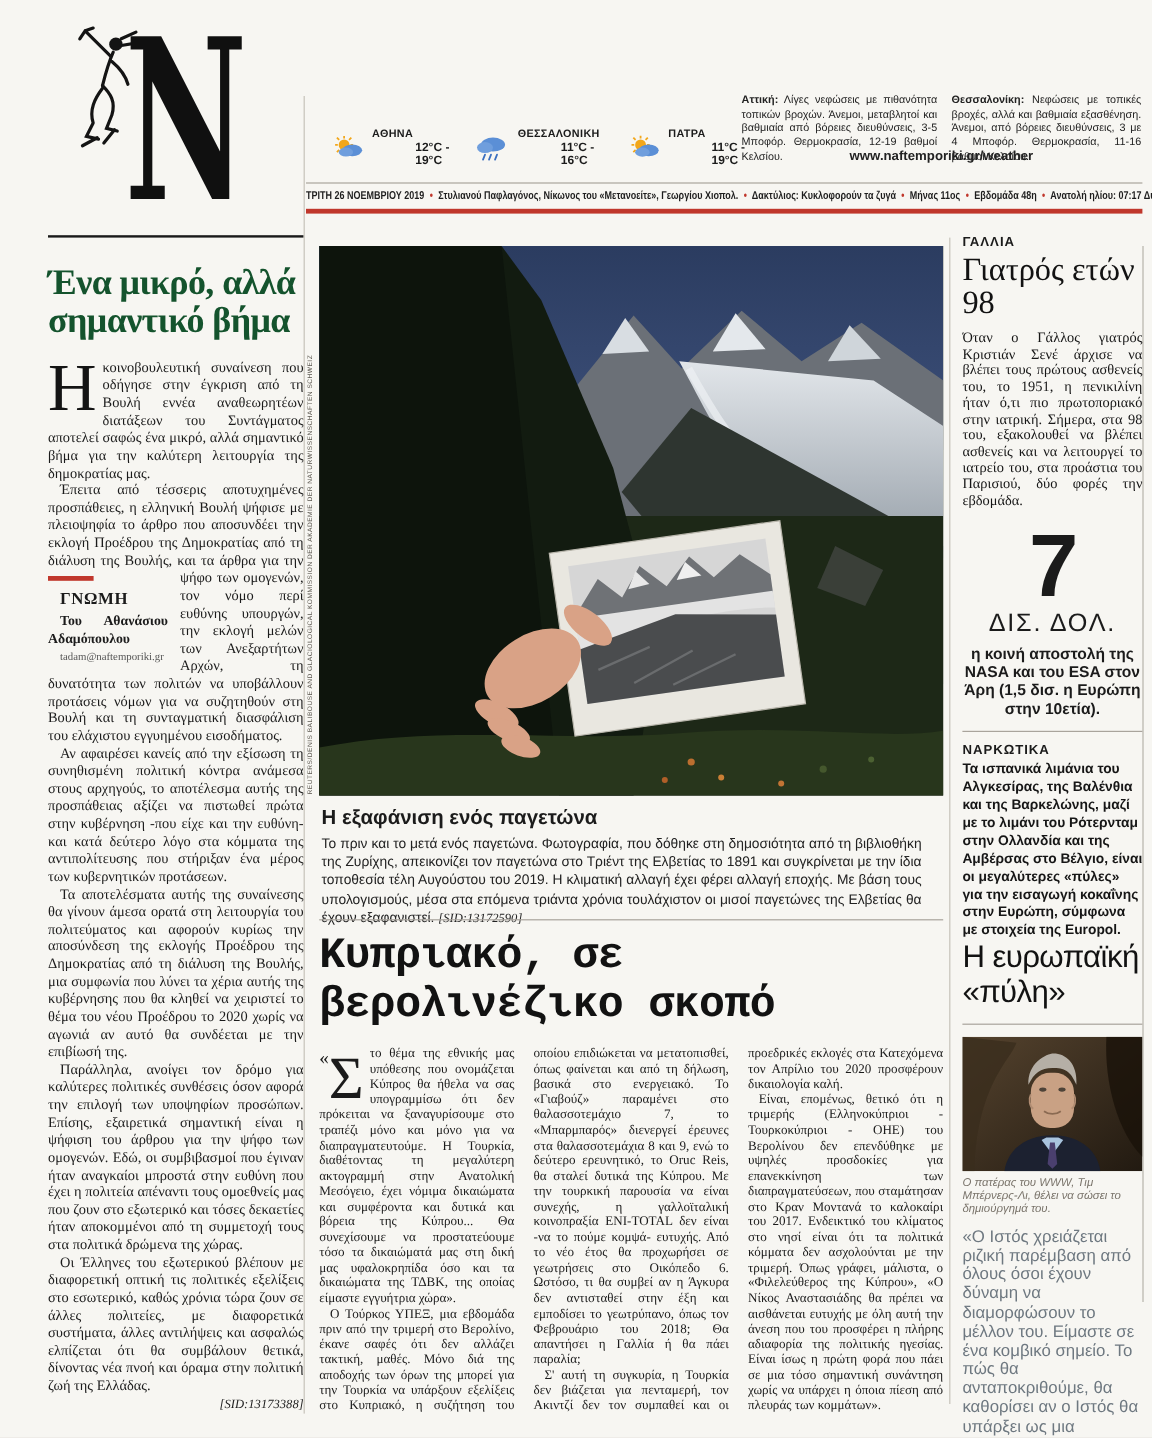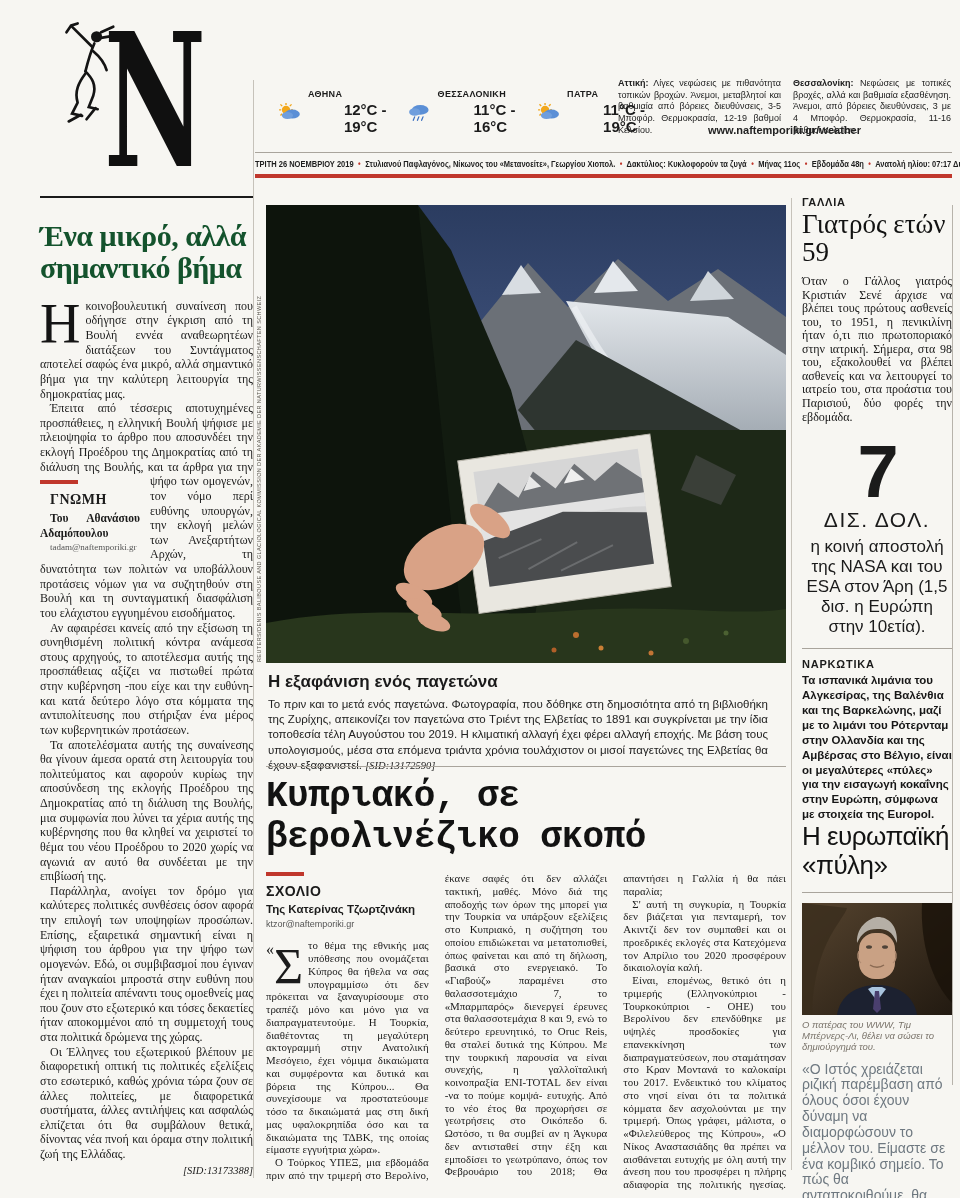--- a/index.html
+++ b/index.html
@@ -13,25 +13,25 @@
           transform:scaleX(0.60);transform-origin:left top;}
   #mast-rule{position:absolute;left:40px;top:196px;width:213px;height:2px;background:#1a1a1a;}
 
   
   .vrule{position:absolute;width:1px;background:#c6c2ba;}
   #vr1{left:253px;top:80px;height:1098px;}
   #vr2{left:791px;top:198px;height:972px;}
   #vr3{left:952px;top:205px;height:880px;background:#b7b3ab;}
 
   
-  #weather-bar{position:absolute;left:268px;top:84px;width:330px;height:56px;display:flex;align-items:center;}
+  #weather-bar{position:absolute;left:268px;top:84px;width:330px;height:56px;display:flex;align-items:flex-end;}
   .w-city{display:flex;align-items:center;gap:6px;padding:0 9px;}
   .w-sep{width:1px;height:40px;background:#c9c5bd;}
   .w-name{font-size:9px;font-weight:bold;letter-spacing:0.3px;}
-  .w-temp{font-size:15px;font-weight:bold;margin-top:2px;margin-left:36px;}
+  .w-temp{font-size:10px;font-weight:bold;margin-top:2px;margin-left:36px;}
   .w-txt{position:absolute;top:78px;font-size:9px;line-height:1.3;text-align:justify;color:#222;}
   #w-att{left:618px;width:163px;}
   #w-thess{left:793px;width:158px;}
   .w-lbl{font-weight:bold;}
   #w-url{position:absolute;left:618px;top:124px;width:333px;text-align:center;font-size:11px;font-weight:bold;color:#222;}
 
   
   #dateline{position:absolute;left:255px;top:152px;width:697px;border-top:1px solid #a9a49c;
             border-bottom:4px solid #c0372c;padding:5px 0 5px 0;}
   #dateline-inner{white-space:nowrap;font-size:9.5px;font-weight:bold;color:#1d1d1d;
@@ -83,21 +83,21 @@
   
   #rail{position:absolute;left:802px;top:196px;width:150px;}
   .kicker{font-size:11px;font-weight:bold;letter-spacing:0.8px;margin-bottom:3px;}
   #fr-head{font-family:"Liberation Serif","DejaVu Serif",serif;font-size:27px;line-height:1.02;
            font-weight:normal;color:#121212;margin-bottom:9px;}
   #fr-body{font-family:"Liberation Serif","DejaVu Serif",serif;font-size:12px;line-height:1.13;
            text-align:justify;color:#161616;}
   #stat{text-align:center;margin-top:15px;}
   #stat-num{font-size:74px;font-weight:bold;line-height:0.9;letter-spacing:-2px;}
   #stat-unit{font-size:21px;letter-spacing:1.5px;margin-top:2px;}
-  #stat-txt{font-size:17px;font-weight:normal;line-height:1.18;margin-top:5px;text-align:center;}
+  #stat-txt{font-size:13px;font-weight:bold;line-height:1.18;margin-top:5px;text-align:center;}
   .rail-rule{border:none;border-top:1px solid #a9a49c;margin:11px 0 9px 0;}
   #dr-head{font-size:26px;line-height:1.12;font-weight:normal;letter-spacing:-0.5px;color:#121212;margin-bottom:7px;}
   #dr-body{font-size:11.5px;font-weight:bold;line-height:1.3;color:#161616;}
   #tim-photo{width:150px;height:112px;display:block;margin-top:10px;}
   #tim-cap{font-size:9.5px;font-style:italic;color:#7a746b;line-height:1.2;margin-top:4px;}
   #www-quote{font-size:14px;line-height:1.13;color:#6e7880;margin-top:9px;}
 </style>
 </head>
 <body>
 
@@ -274,40 +274,34 @@
   <div id="glacier-cap">
     <h2>Η εξαφάνιση ενός παγετώνα</h2>
     <p><span>Το πριν και το μετά ενός παγετώνα. Φωτογραφία, που δόθηκε στη δημοσιότητα από τη βιβλιοθήκη της Ζυρίχης, απεικονίζει τον παγετώνα στο Τριέντ της Ελβετίας το 1891 και συγκρίνεται με την ίδια τοποθεσία τέλη Αυγούστου του 2019. Η κλιματική αλλαγή έχει φέρει αλλαγή εποχής. Με βάση τους υπολογισμούς, μέσα στα επόμενα τριάντα χρόνια τουλάχιστον οι μισοί παγετώνες της Ελβετίας θα έχουν εξαφανιστεί.</span>
        <span class="sid">[SID:13172590]</span></p>
   </div>
   <div id="center-rule"></div>
 
   <div id="cyprus">
     <h1>Κυπριακό, σε βερολινέζικο σκοπό</h1>
     <div id="cy-cols">
-      <div class="scholio">
-        <div class="gnomi-bar"></div>
-        <div class="gnomi-kicker">ΣΧΟΛΙΟ</div>
-        <div class="gnomi-author">Της Κατερίνας Τζωρτζινάκη</div>
-        <div class="gnomi-email">ktzor@naftemporiki.gr</div>
-      </div>
       <p class="first">
         <span class="dc-wrap"><span class="openq">«</span><span class="dc">Σ</span></span>
         <span>το θέμα της εθνικής μας υπόθεσης που ονομάζεται Κύπρος θα ήθελα να σας υπογραμμίσω ότι δεν πρόκειται να ξαναγυρίσουμε στο τραπέζι μόνο και μόνο για να διαπραγματευτούμε. Η Τουρκία, διαθέτοντας τη μεγαλύτερη ακτογραμμή στην Ανατολική Μεσόγειο, έχει νόμιμα δικαιώματα και συμφέροντα και δυτικά και βόρεια της Κύπρου... Θα συνεχίσουμε να προστατεύουμε τόσο τα δικαιώματά μας στη δική μας υφαλοκρηπίδα όσο και τα δικαιώματα της ΤΔΒΚ, της οποίας είμαστε εγγυήτρια χώρα».</span>
       </p>
       <p>Ο Τούρκος ΥΠΕΞ, μια εβδομάδα πριν από την τριμερή στο Βερολίνο, έκανε σαφές ότι δεν αλλάζει τακτική, μαθές. Μόνο διά της αποδοχής των όρων της μπορεί για την Τουρκία να υπάρξουν εξελίξεις στο Κυπριακό, η συζήτηση του οποίου επιδιώκεται να μετατοπισθεί, όπως φαίνεται και από τη δήλωση, βασικά στο ενεργειακό. Το «Γιαβούζ» παραμένει στο θαλασσοτεμάχιο 7, το «Μπαρμπαρός» διενεργεί έρευνες στα θαλασσοτεμάχια 8 και 9, ενώ το δεύτερο ερευνητικό, το Oruc Reis, θα σταλεί δυτικά της Κύπρου. Με την τουρκική παρουσία να είναι συνεχής, η γαλλοϊταλική κοινοπραξία ENI-TOTAL δεν είναι -να το πούμε κομψά- ευτυχής. Από το νέο έτος θα προχωρήσει σε γεωτρήσεις στο Οικόπεδο 6. Ωστόσο, τι θα συμβεί αν η Άγκυρα δεν αντισταθεί στην έξη και εμποδίσει το γεωτρύπανο, όπως τον Φεβρουάριο του 2018; Θα απαντήσει η Γαλλία ή θα πάει παραλία;</p>
       <p>Σ' αυτή τη συγκυρία, η Τουρκία δεν βιάζεται για πενταμερή, τον Ακιντζί δεν τον συμπαθεί και οι προεδρικές εκλογές στα Κατεχόμενα τον Απρίλιο του 2020 προσφέρουν δικαιολογία καλή.</p>
       <p>Είναι, επομένως, θετικό ότι η τριμερής (Ελληνοκύπριοι - Τουρκοκύπριοι - ΟΗΕ) του Βερολίνου δεν επενδύθηκε με υψηλές προσδοκίες για επανεκκίνηση των διαπραγματεύσεων, που σταμάτησαν στο Κραν Μοντανά το καλοκαίρι του 2017. Ενδεικτικό του κλίματος στο νησί είναι ότι τα πολιτικά κόμματα δεν ασχολούνται με την τριμερή. Όπως γράφει, μάλιστα, ο «Φιλελεύθερος της Κύπρου», «Ο Νίκος Αναστασιάδης θα πρέπει να αισθάνεται ευτυχής με όλη αυτή την άνεση που του προσφέρει η πλήρης αδιαφορία της πολιτικής ηγεσίας. Είναι ίσως η πρώτη φορά που πάει σε μια τόσο σημαντική συνάντηση χωρίς να υπάρχει η όποια πίεση από πλευράς των κομμάτων».</p>
 
     </div>
   </div>
 
   <div id="rail">
     <div class="kicker">ΓΑΛΛΙΑ</div>
-    <div id="fr-head">Γιατρός ετών 59</div>
+    <div id="fr-head">Γιατρός ετών 98</div>
     <div id="fr-body">Όταν ο Γάλλος γιατρός Κριστιάν Σενέ άρχισε να βλέπει τους πρώτους ασθενείς του, το 1951, η πενικιλίνη ήταν ό,τι πιο πρωτοποριακό στην ιατρική. Σήμερα, στα 98 του, εξακολουθεί να βλέπει ασθενείς και να λειτουργεί το ιατρείο του, στα προάστια του Παρισιού, δύο φορές την εβδομάδα.</div>
 
     <div id="stat">
       <div id="stat-num">7</div>
       <div id="stat-unit">ΔΙΣ. ΔΟΛ.</div>
       <div id="stat-txt">η κοινή αποστολή της NASA και του ESA στον Άρη (1,5 δισ. η Ευρώπη στην 10ετία).</div>
     </div>
 
     <hr class="rail-rule">
 

